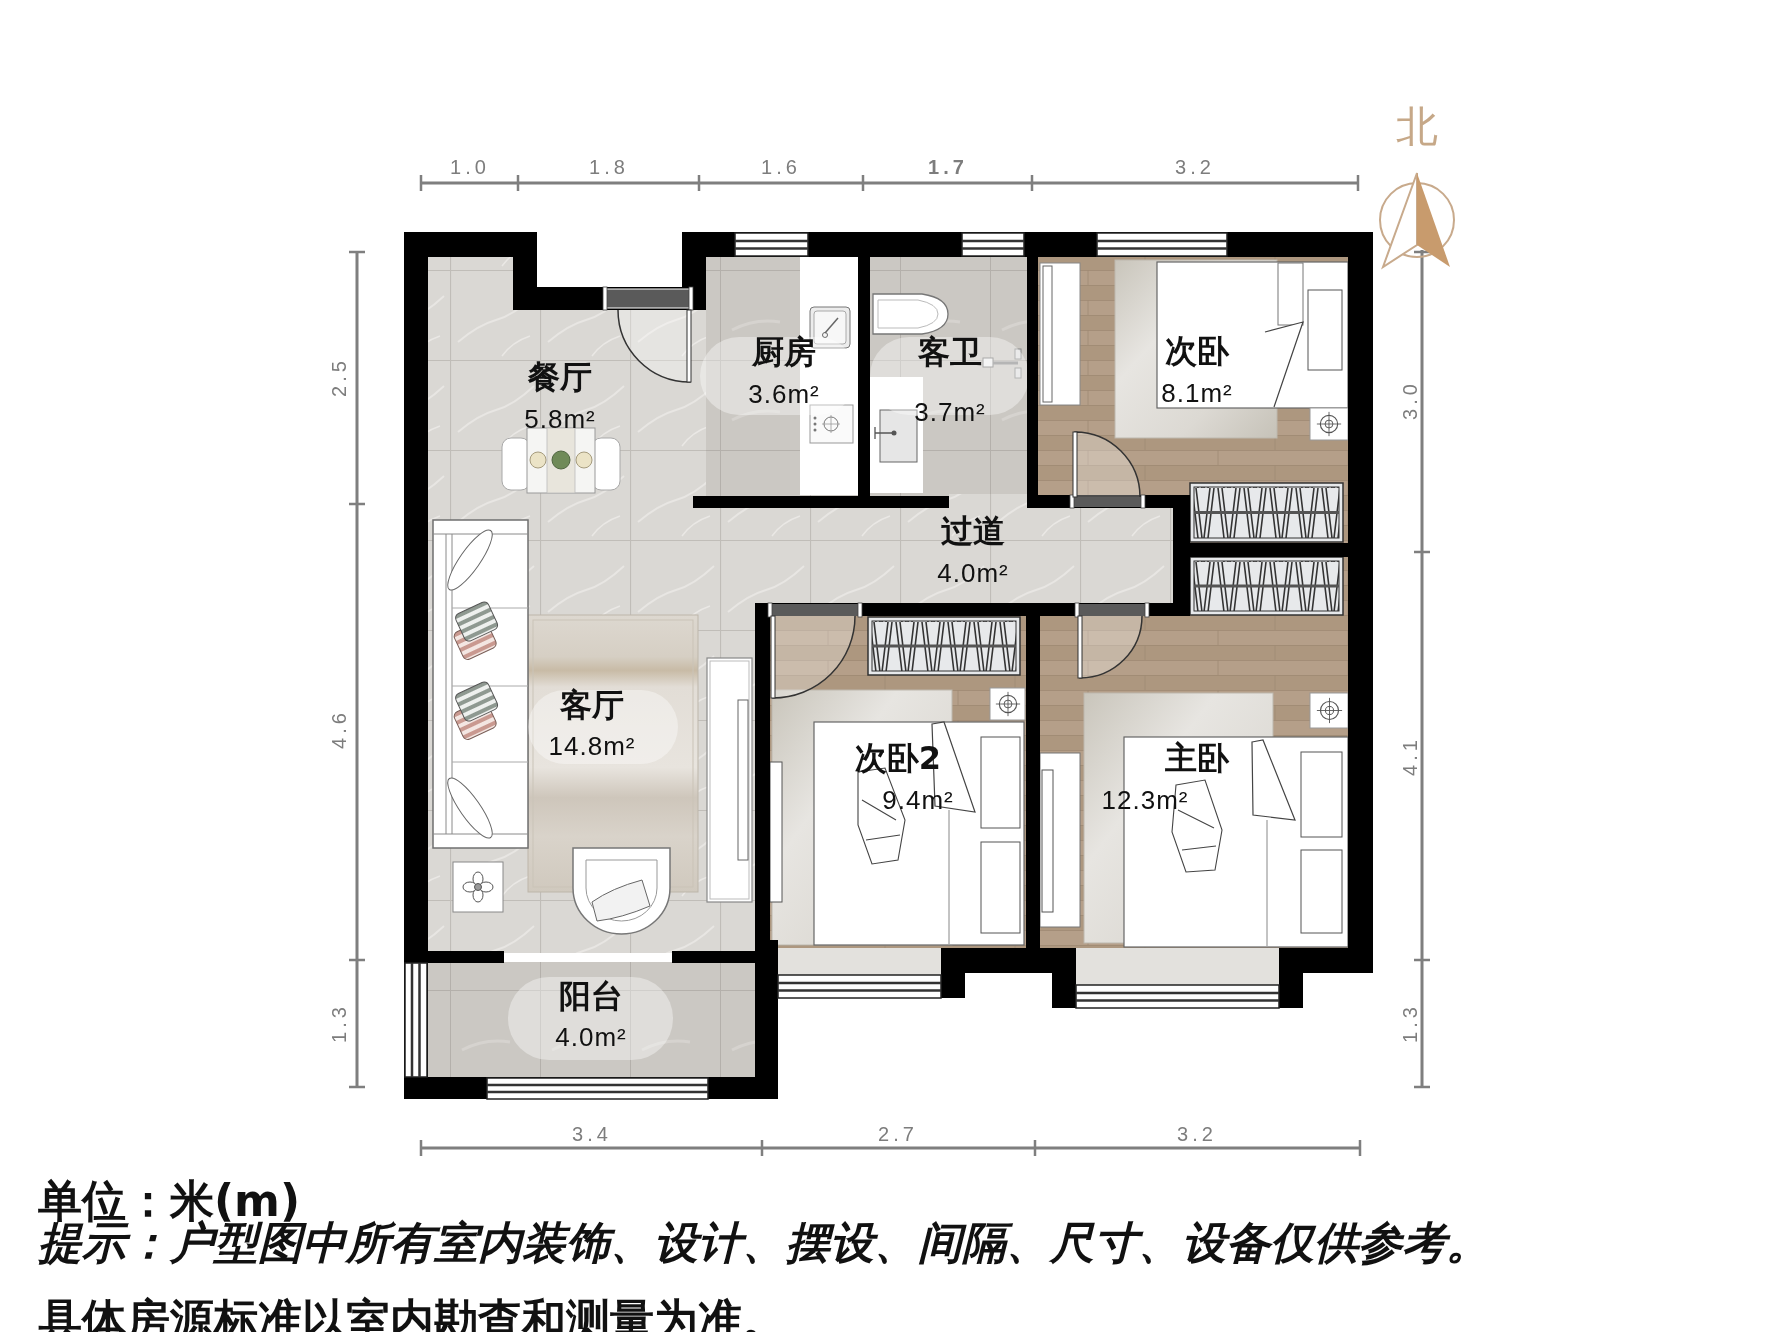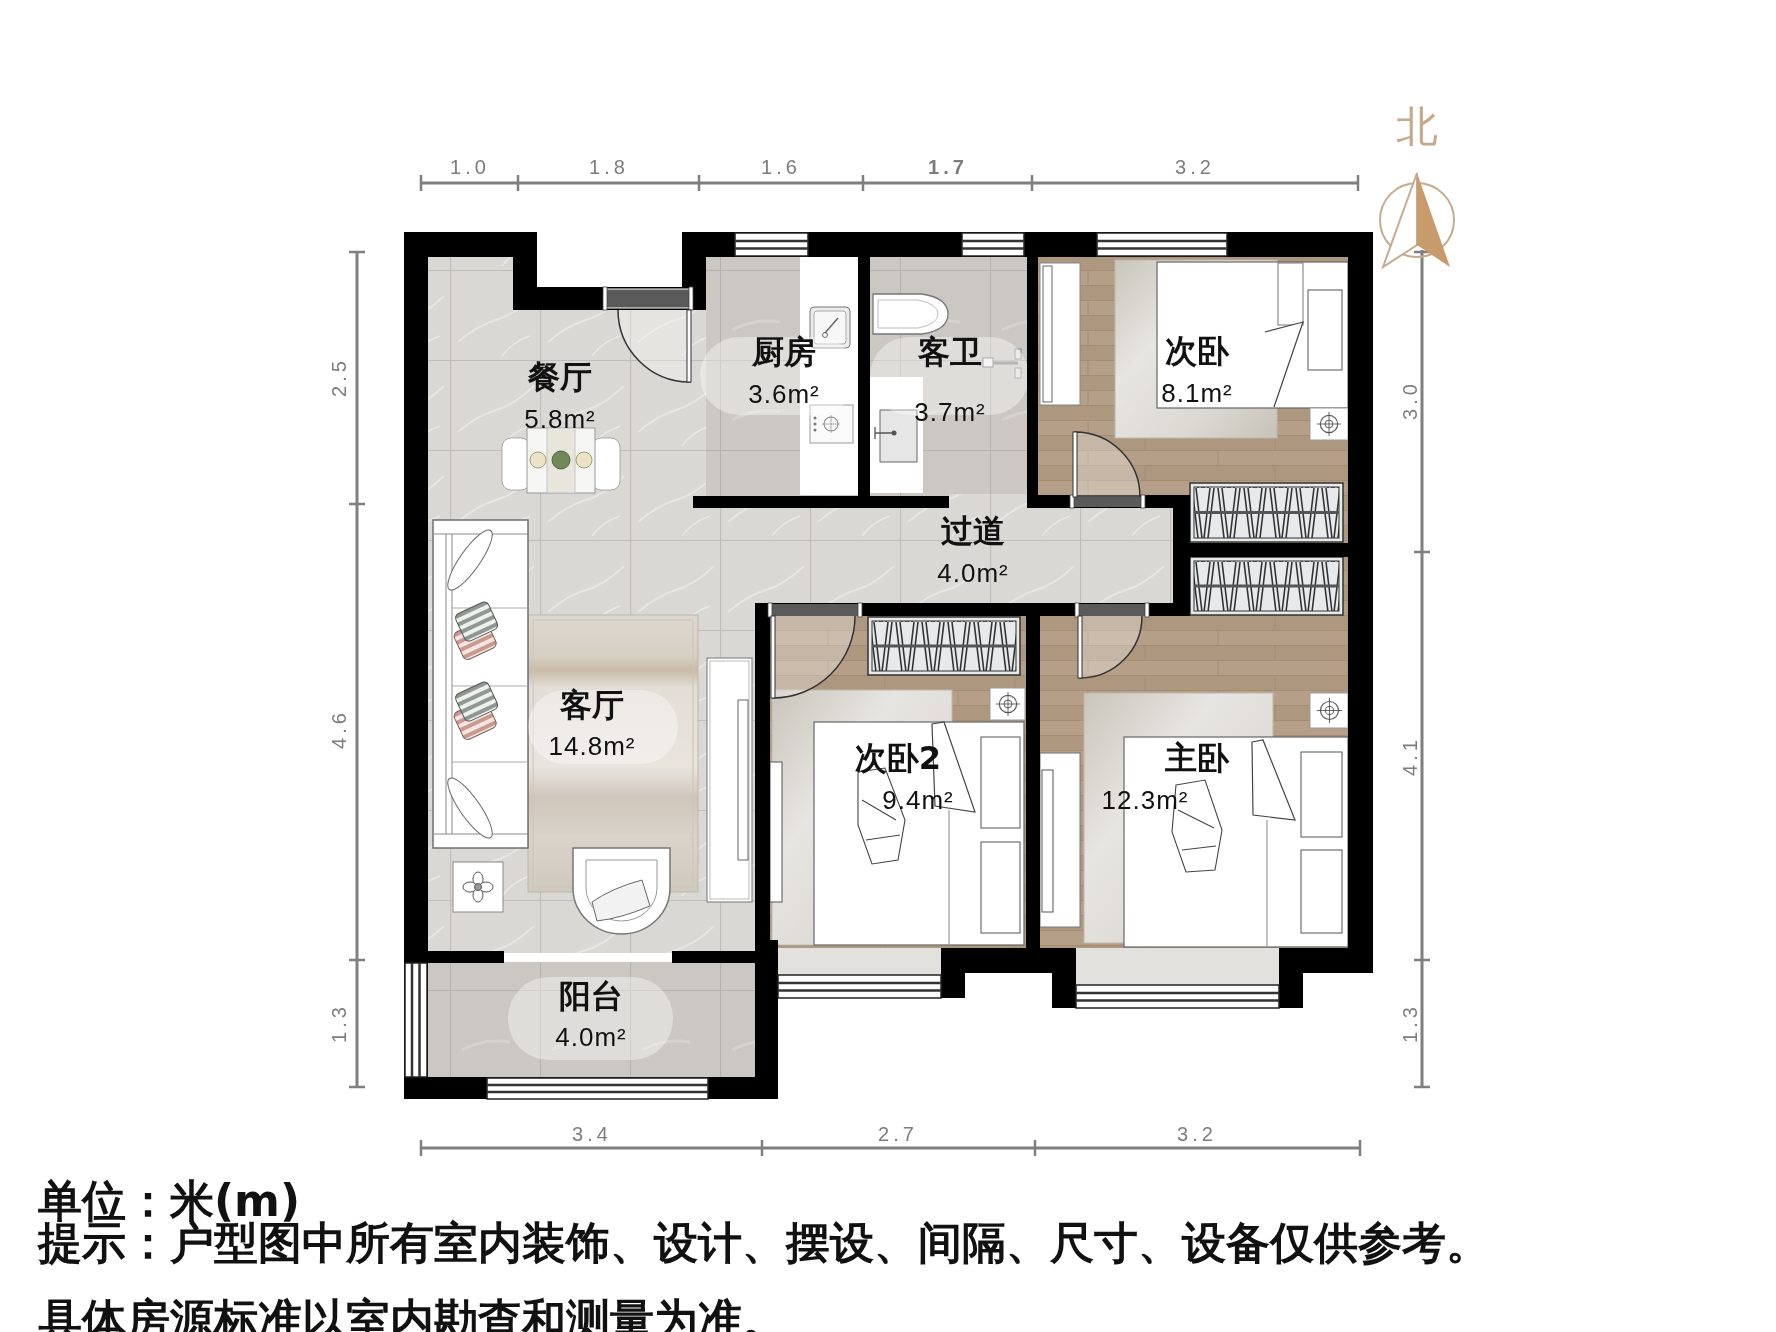--- a/index.html
+++ b/index.html
@@ -441,16 +441,16 @@
   <span class="lbl room-name" style="left:1197px; top:758px;">主卧</span>
   <span class="lbl room-area" style="left:1145px; top:800px;">12.3m²</span>
 </div>
 <div>
   <span class="lbl room-name" style="left:591px; top:996px;">阳台</span>
   <span class="lbl room-area" style="left:591px; top:1037px;">4.0m²</span>
 </div>
 
 <div>
   <div class="note" style="top:1201px;">单位：米(m)</div>
-  <div class="note" style="top:1243px;">提示：户型图中所有室内装饰、设计、摆设、间隔、尺寸、设备仅供参考。</div>
+  <div class="note" style="top:1243px;font-style:italic;">提示：户型图中所有室内装饰、设计、摆设、间隔、尺寸、设备仅供参考。</div>
   <div class="note" style="top:1320px;">具体房源标准以室内勘查和测量为准。</div>
 </div>
 </div>
 
 </body></html>

